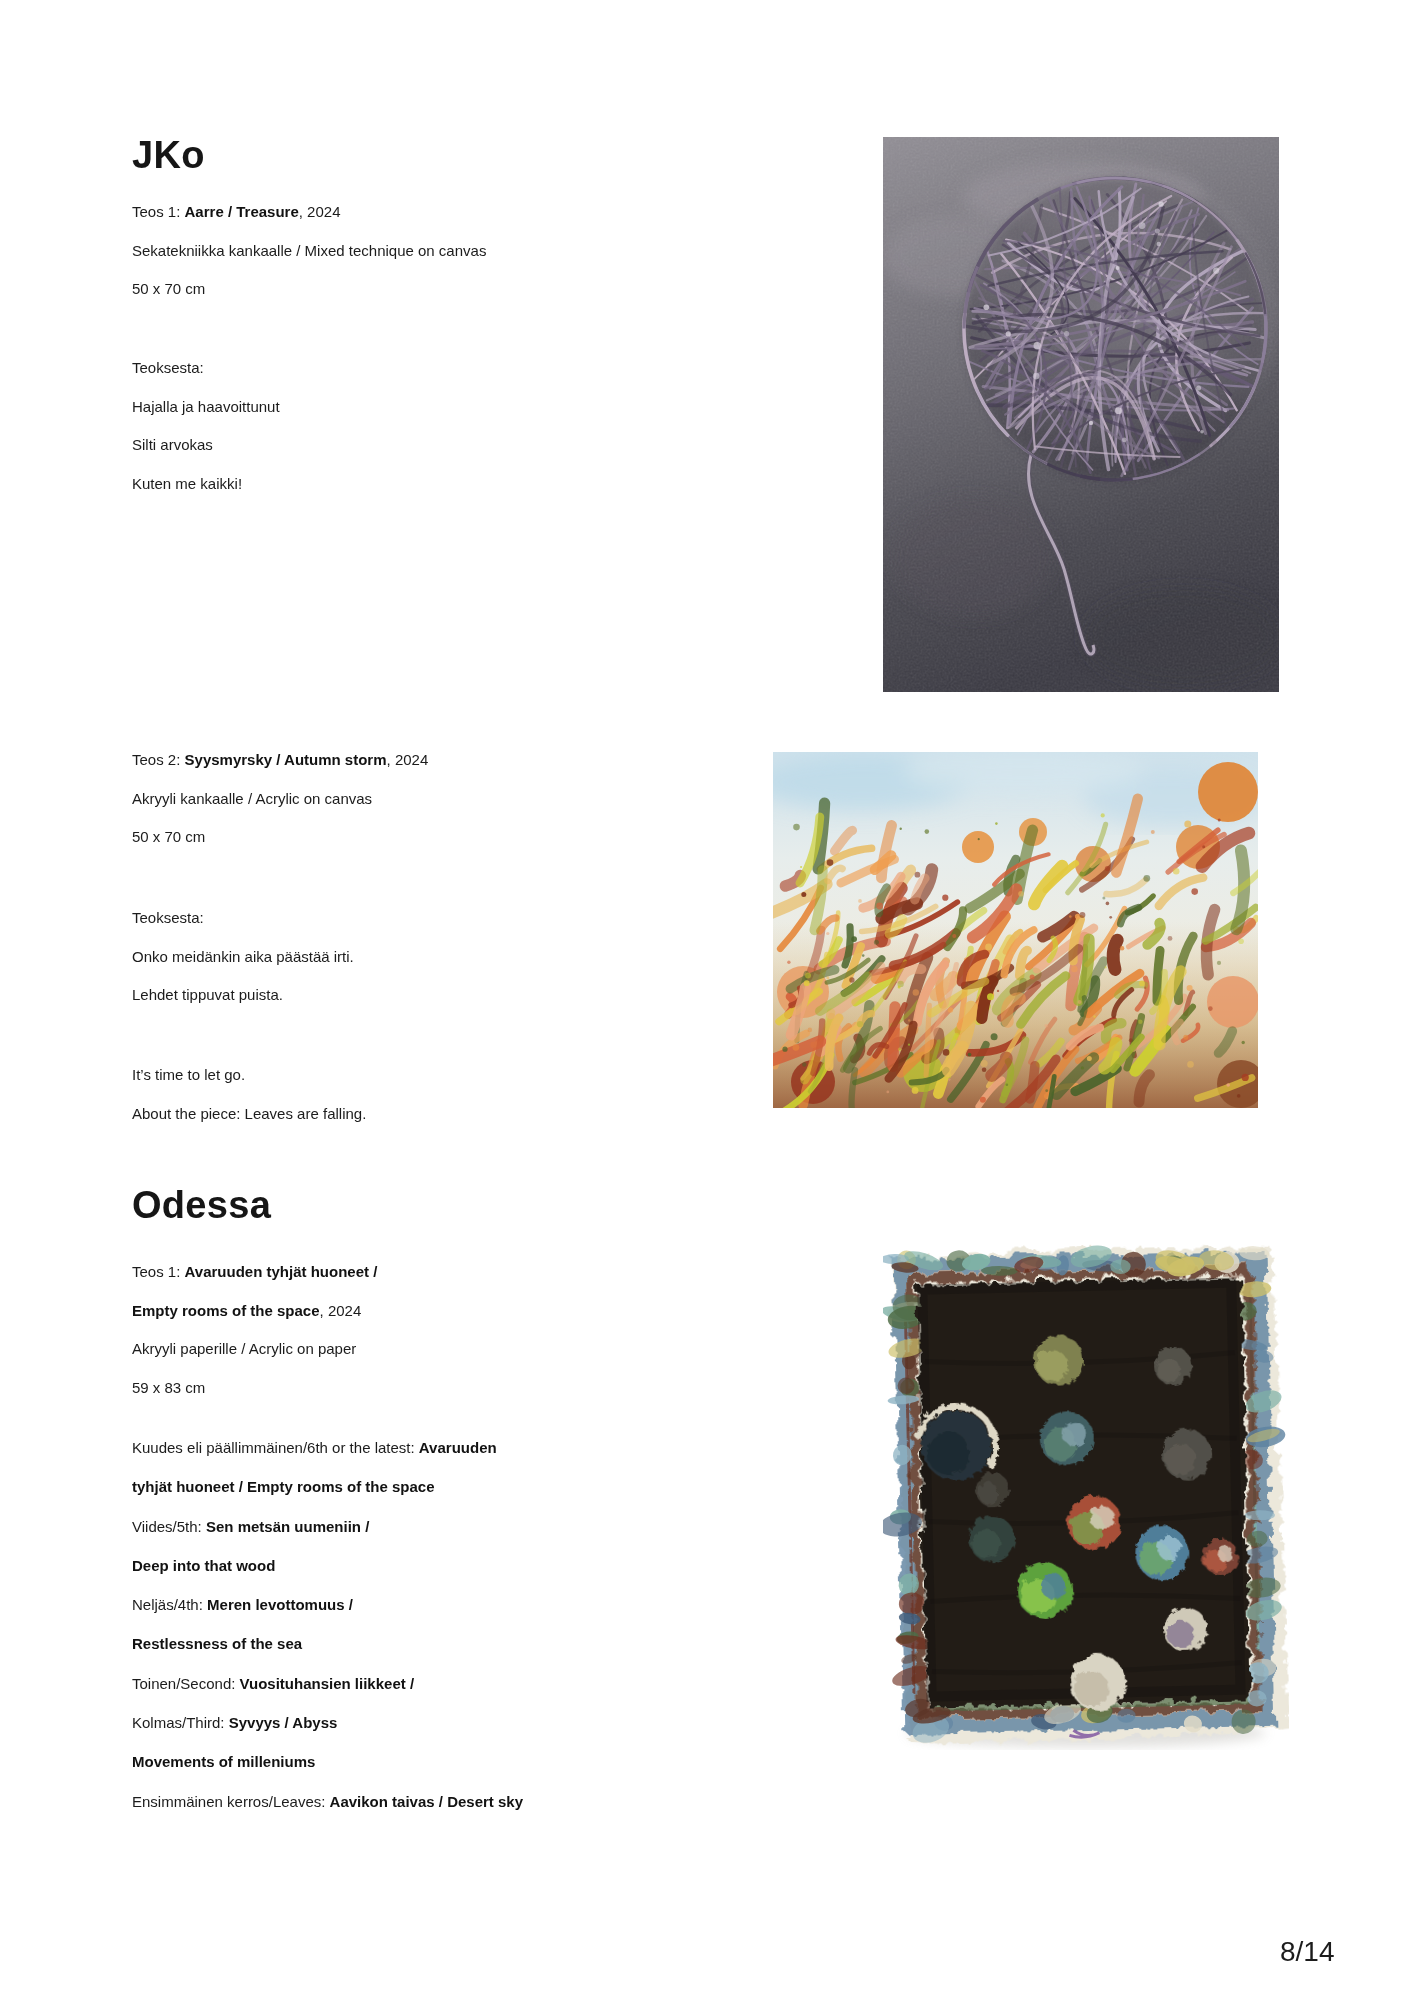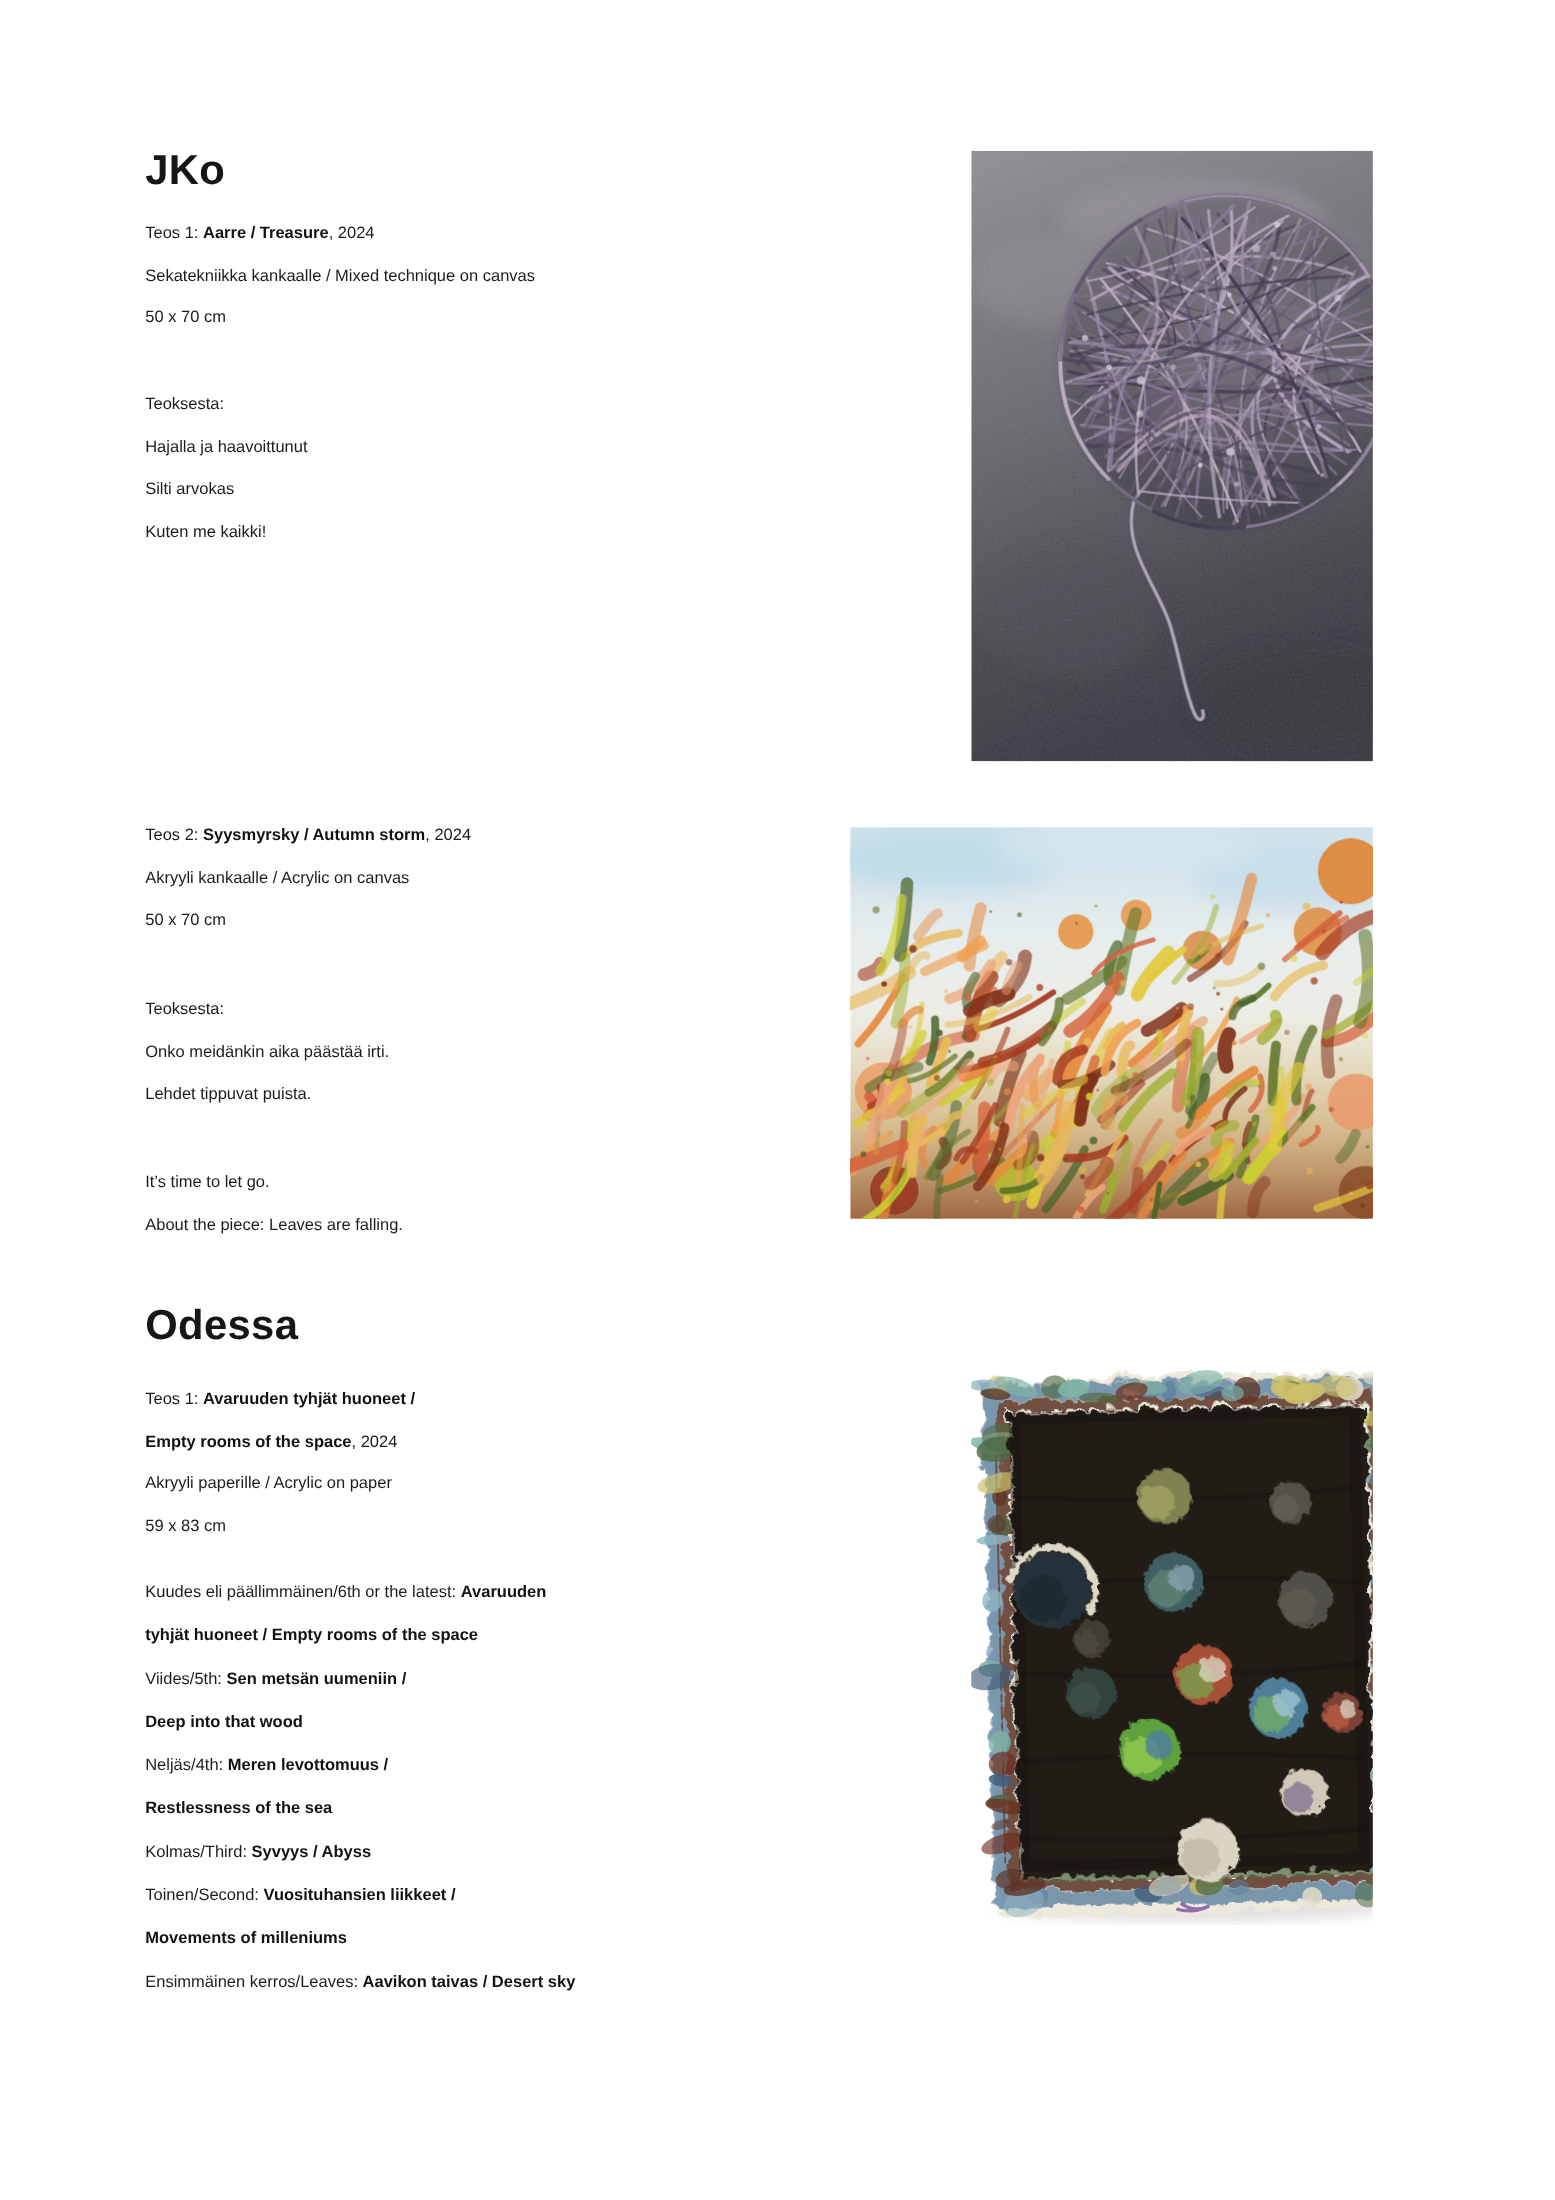--- a/index.html
+++ b/index.html
@@ -1,16 +1,16 @@
 <!DOCTYPE html>
 <html><head>
 <meta charset="utf-8">
 <style>
   html,body{margin:0;padding:0;background:#ffffff;}
-  .page{position:relative;width:1248px;height:2000px;background:#ffffff;overflow:hidden;
+  .page{position:relative;width:1414px;height:2000px;background:#ffffff;overflow:hidden;
         font-family:"Liberation Sans",sans-serif;color:#1c1c1c;}
   .h-artist{position:absolute;left:132px;margin:0;font-size:38px;font-weight:700;
             line-height:1;letter-spacing:0.3px;color:#161616;}
   .tblock{position:absolute;left:132px;font-size:15px;line-height:38.5px;}
   .tblock.tight{line-height:39.3px;}
   .line{white-space:nowrap;}
   .line b{font-weight:700;color:#121212;}
   .pagenum{position:absolute;left:1280px;top:1938px;font-size:28px;line-height:28px;}
   .art{position:absolute;}
   .art svg{display:block;width:100%;height:100%;}
@@ -62,22 +62,22 @@
     <div class="line">59 x 83 cm</div>
   </div>
 
   <div class="tblock tight" style="top:1428px">
     <div class="line"><span>Kuudes eli päällimmäinen/6th or the latest: </span><b>Avaruuden</b></div>
     <div class="line"><span></span><b>tyhjät huoneet / Empty rooms of the space</b></div>
     <div class="line"><span>Viides/5th: </span><b>Sen metsän uumeniin /</b></div>
     <div class="line"><span></span><b>Deep into that wood</b></div>
     <div class="line"><span>Neljäs/4th: </span><b>Meren levottomuus /</b></div>
     <div class="line"><span></span><b>Restlessness of the sea</b></div>
+    <div class="line"><span>Toinen/Second: </span><b>Vuosituhansien liikkeet /</b></div>
     <div class="line"><span>Kolmas/Third: </span><b>Syvyys / Abyss</b></div>
-    <div class="line"><span>Toinen/Second: </span><b>Vuosituhansien liikkeet /</b></div>
     <div class="line"><span></span><b>Movements of milleniums</b></div>
     <div class="line"><span>Ensimmäinen kerros/Leaves: </span><b>Aavikon taivas / Desert sky</b></div>
   </div>
 
   <div class="art" style="left:883px;top:137px;width:396px;height:555px">
     <svg viewBox="0 0 396 555" role="img" aria-label="Aarre / Treasure — tangled violet yarn circle with hanging thread on textured grey canvas">
       <defs>
         <linearGradient id="g1" x1="0" y1="0" x2="0.25" y2="1">
           <stop offset="0" stop-color="#918e95"></stop>
             <stop offset="0.45" stop-color="#6a6870"></stop>

